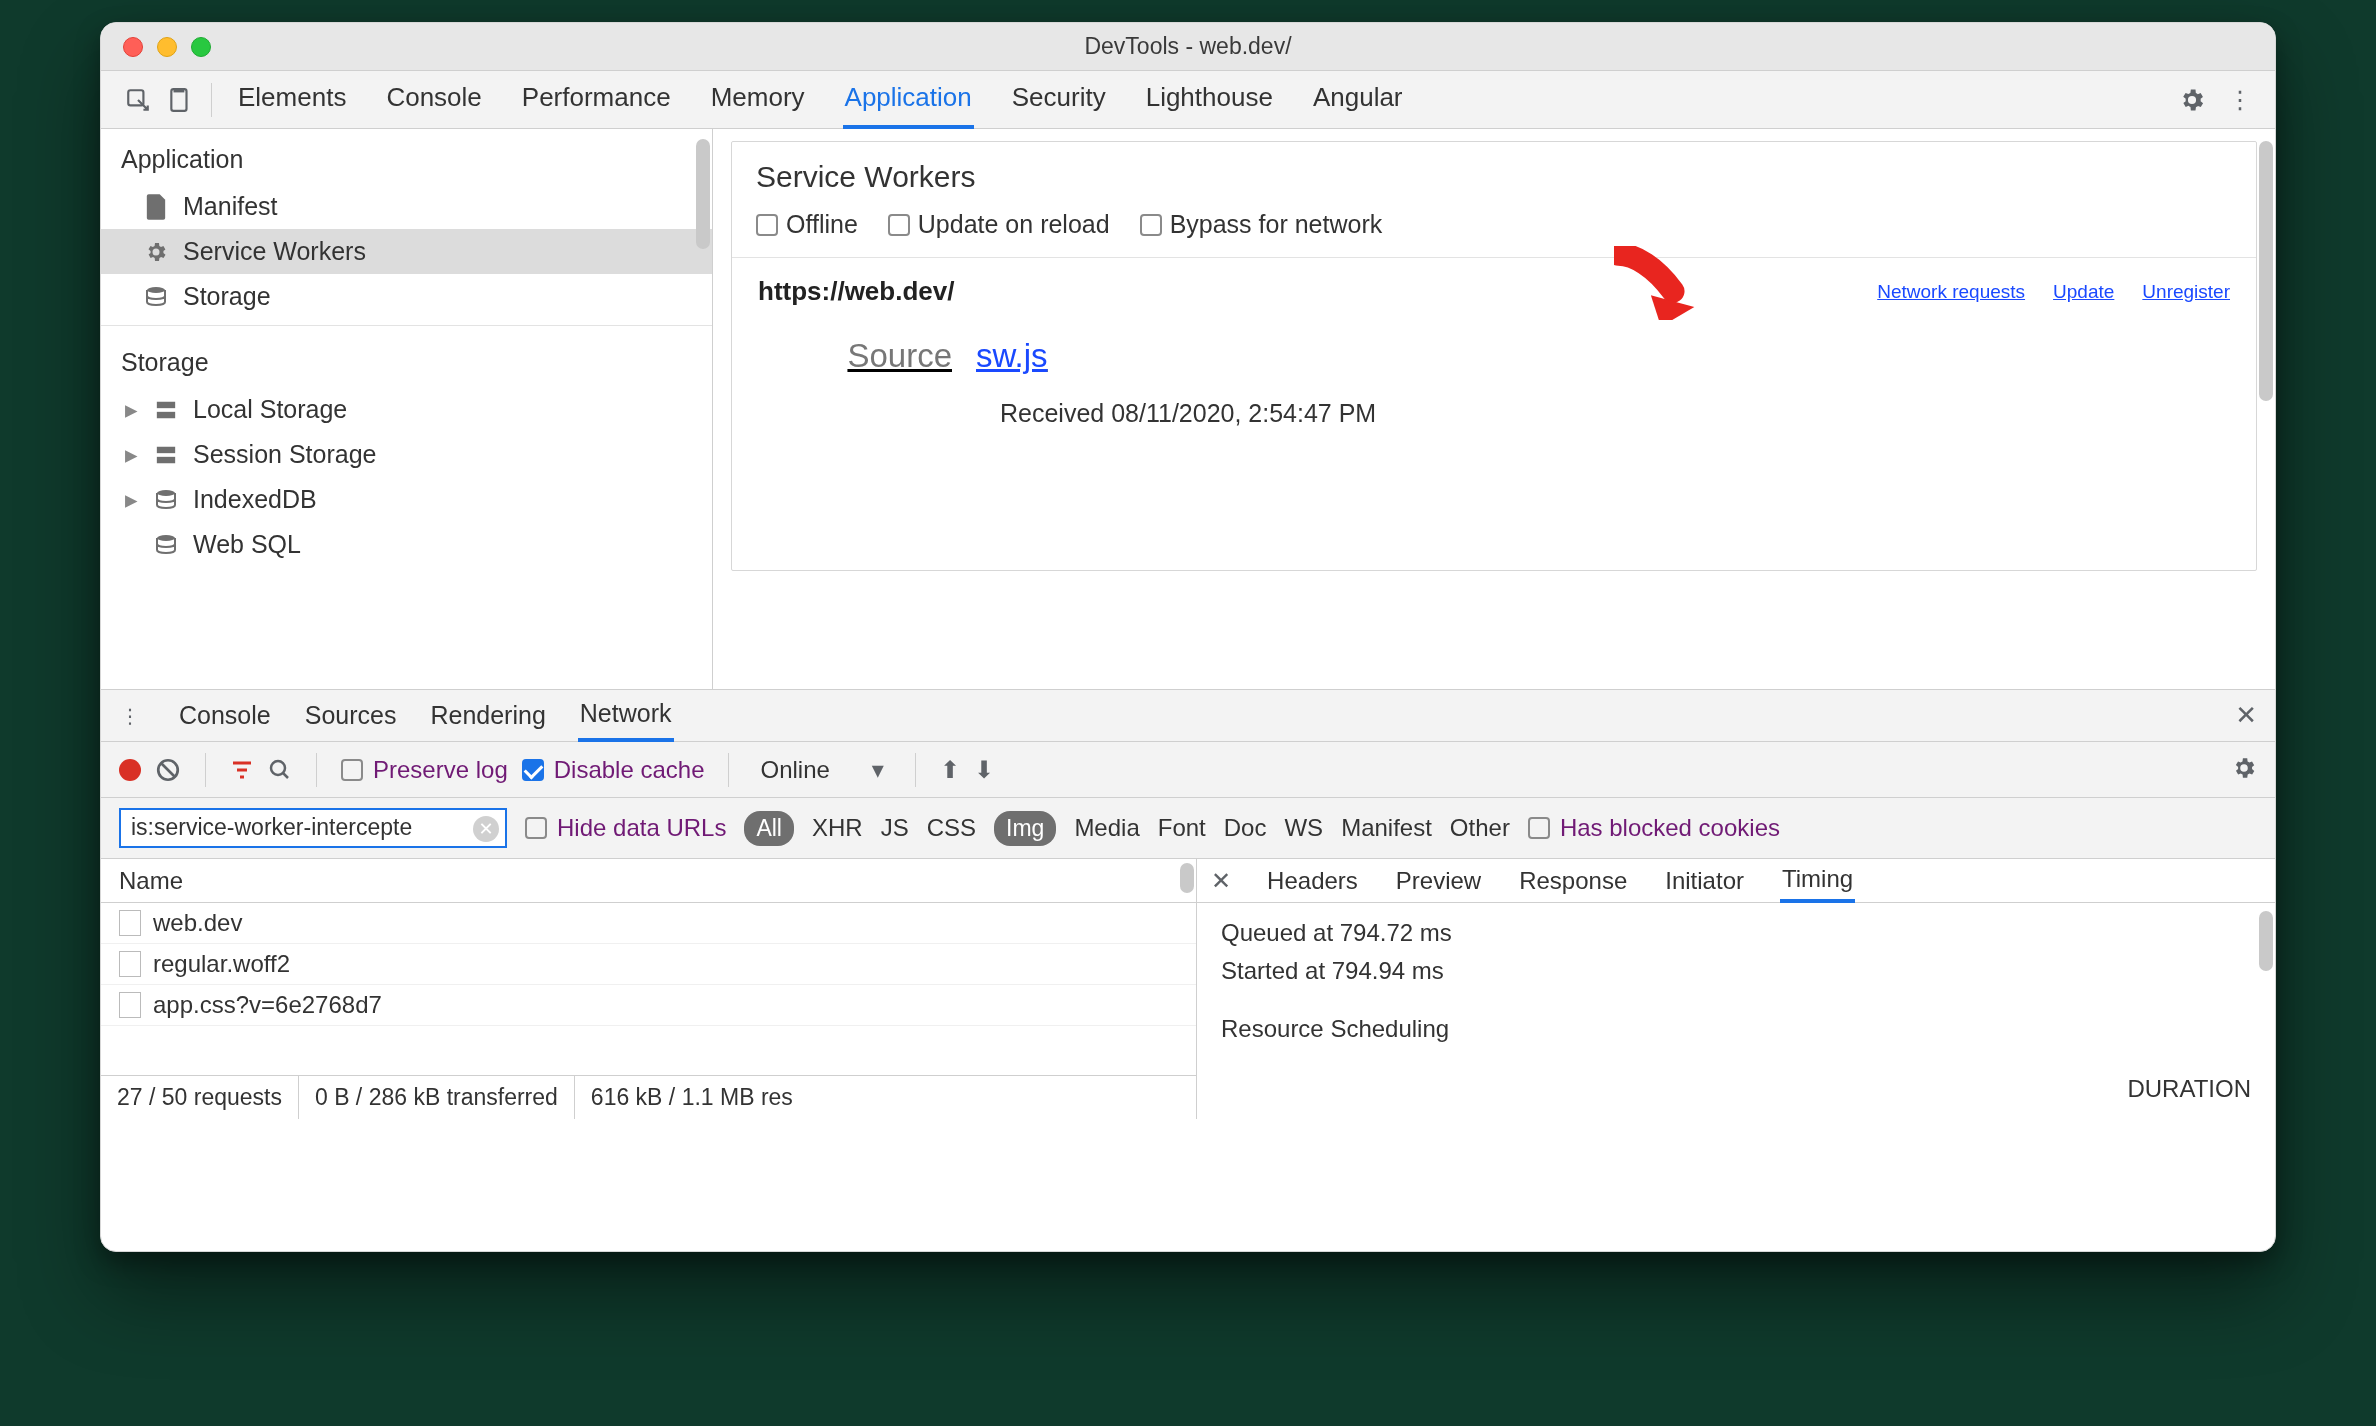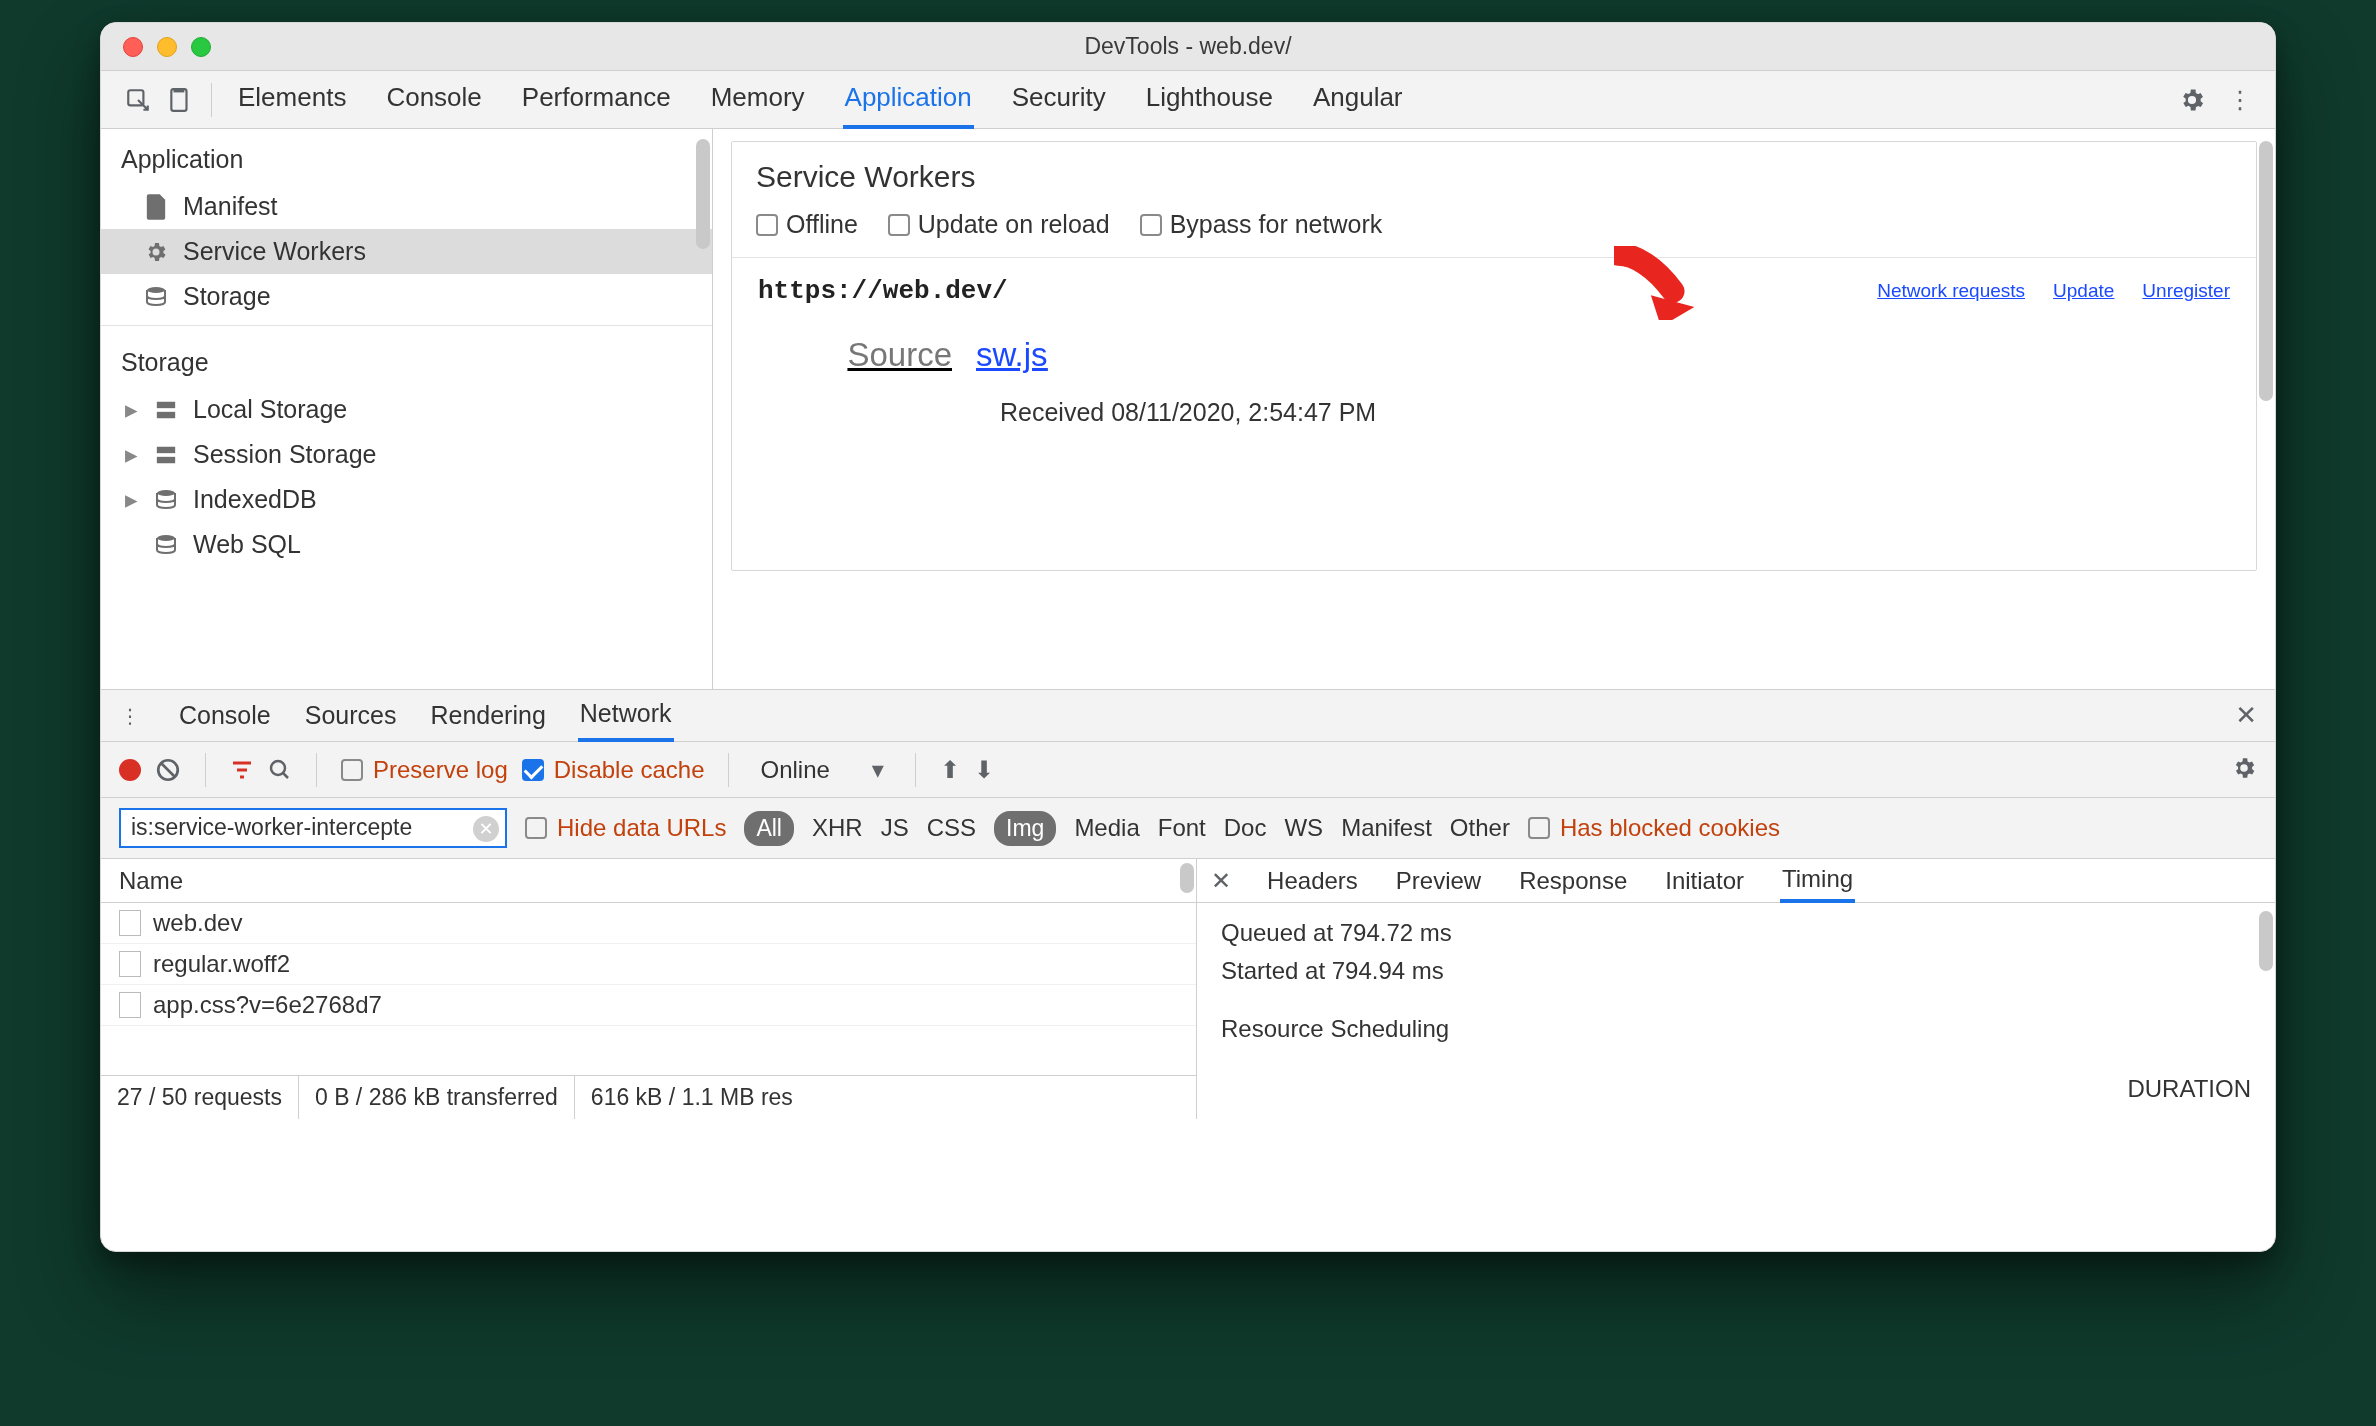--- a/index.html
+++ b/index.html
@@ -41,21 +41,21 @@
   .tree-item.selected { background:#dcdcdc; }
   .icon { width:26px; height:26px; display:inline-flex; align-items:center; justify-content:center; color:#6f6f6f; }
 
   
   .content-inner { margin:12px 18px; border:1px solid #d7d7d7; border-radius:2px; height:430px; padding:18px 24px; position:relative; }
   .h1 { font-size:30px; color:#333; margin-bottom:16px; }
   .checks { display:flex; gap:30px; align-items:center; font-size:25px; color:#333; }
   .cb { width:22px; height:22px; border:2px solid #8a8a8a; border-radius:4px; display:inline-block; margin-right:8px; position:relative; top:3px; }
   .hr { border-top:1px solid #e3e3e3; margin:18px -24px; }
   .origin-row { display:flex; align-items:center; justify-content:space-between; padding:0 2px; }
-  .origin { font-size:26px; font-weight:700; color:#222;font-family:Liberation Mono, monospace; }
+  .origin { font-size:26px; font-weight:700; color:#222; }
   .links { display:flex; gap:28px; font-size:19px; }
   .links a { color:#1a49ff; text-decoration:underline; cursor:pointer; }
   .kv { display:flex; margin-top:30px; font-size:33px;text-decoration:underline; }
   .kv .k { width:220px; text-align:right; color:#777; padding-right:24px; }
   .kv .v a { color:#1a49ff; text-decoration:underline; }
   .received { margin-top:24px; padding-left:244px; font-size:25px; color:#333; }
 
   .arrow {
     position:absolute; right:560px; top:104px; width:82px; height:74px; pointer-events:none;
   }
@@ -64,21 +64,21 @@
   .drawer { border-top:1px solid #cfcfcf; background:#f3f3f3; }
   .drawer-tabs { height:52px; display:flex; align-items:center; padding-left:12px; gap:30px; font-size:25px; color:#333; border-bottom:1px solid #cfcfcf; position:relative;}
   .drawer-tabs .kebab { width:34px; text-align:center; color:#5f6368; font-size:20px;}
   .drawer-tabs .dtab { padding:10px 2px; cursor:pointer; }
   .drawer-tabs .dtab.active { border-bottom:4px solid #1a73e8; color:#333; }
   .drawer-tabs .xclose { position:absolute; right:18px; font-size:26px; color:#5f6368; cursor:pointer;}
 
   .netbar { height:56px; display:flex; align-items:center; gap:14px; padding-left:18px; border-bottom:1px solid #cfcfcf; background:#f3f3f3; position:relative;}
   .red-dot { width:22px; height:22px; border-radius:50%; background:#d93025; }
   .stop-icon svg, .filter-icon svg, .search-icon svg { display:block; }
-  .chk { display:flex; align-items:center; gap:10px; font-size:24px; color:#c2410c; }
+  .chk { display:flex; align-items:center; gap:10px; font-size:24px; color:#701a75; }
   .chk .cb2 { width:22px; height:22px; border:2px solid #8a8a8a; border-radius:4px; }
   .chk.checked .cb2 { background:#1a73e8; border-color:#1a73e8; position:relative; }
   .chk.checked .cb2::after { content:""; position:absolute; left:4px; top:0px; width:8px; height:14px; border:solid #fff; border-width:0 3px 3px 0; transform:rotate(45deg);}
   .sel { display:flex; align-items:center; gap:42px; border:1px solid transparent; font-size:24px; color:#333; padding:4px 6px; }
   .gear-right { position:absolute; right:18px; }
 
   .filterbar { display:flex; align-items:center; gap:18px; padding:10px 18px; border-bottom:1px solid #cfcfcf; background:#f3f3f3; font-size:24px; color:#333; flex-wrap:wrap; row-gap:10px;}
   .filter-input { width:388px; height:40px; border:2px solid #1a73e8; background:#fff; padding:4px 36px 4px 10px; font-size:23px; color:#333; position:relative; }
   .filter-input .clear { position:absolute; right:6px; top:6px; width:26px; height:26px; border-radius:50%; background:#d0d0d0; color:#fff; text-align:center; line-height:26px; font-size:18px; cursor:pointer;}
   .pill { padding:4px 12px; border-radius:16px; font-size:23px; }

